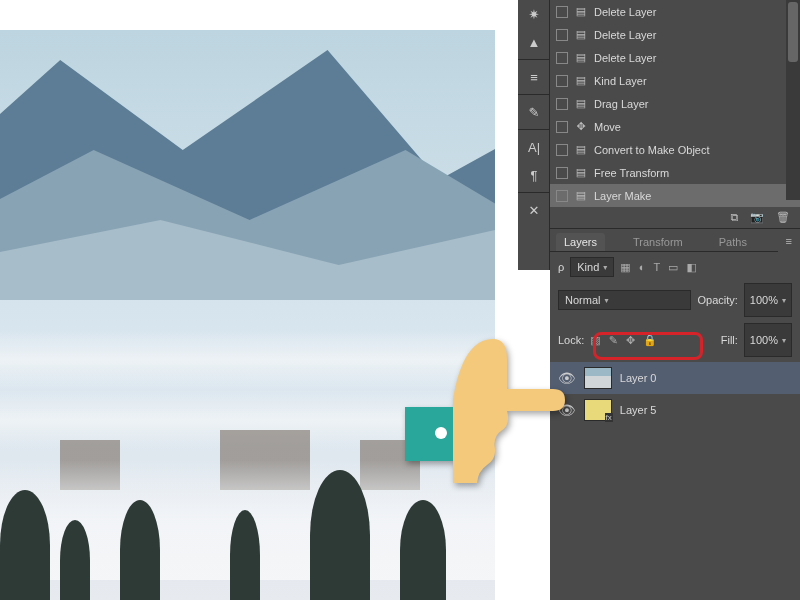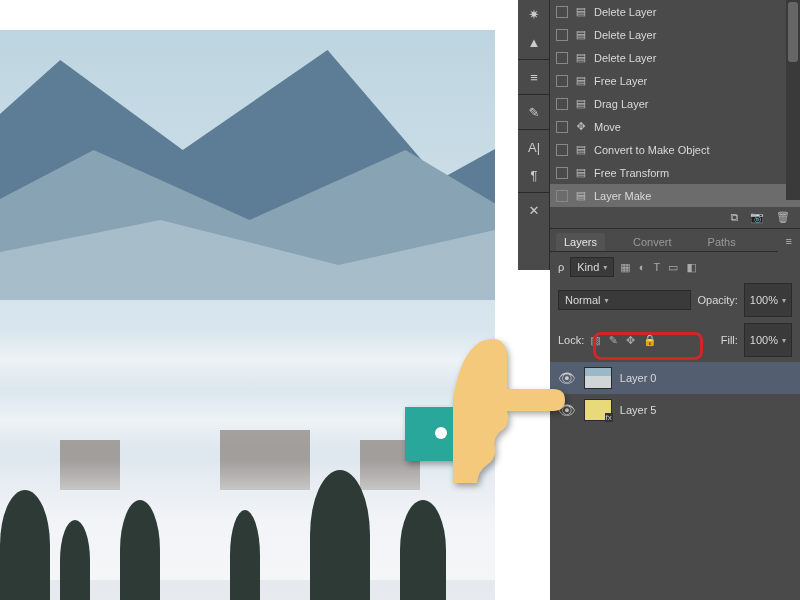--- a/index.html
+++ b/index.html
@@ -122,21 +122,21 @@
           <span class="lbl">Delete Layer</span>
         </div>
         <div class="hrow">
           <span class="tog"></span>
           <span class="ic">▤</span>
           <span class="lbl">Delete Layer</span>
         </div>
         <div class="hrow">
           <span class="tog"></span>
           <span class="ic">▤</span>
-          <span class="lbl">Free Layer</span>
+          <span class="lbl">Kind Layer</span>
         </div>
         <div class="hrow">
           <span class="tog"></span>
           <span class="ic">▤</span>
           <span class="lbl">Drag Layer</span>
         </div>
         <div class="hrow">
           <span class="tog"></span>
           <span class="ic">✥</span>
           <span class="lbl">Move</span>
@@ -161,21 +161,21 @@
       <span>⧉</span>
       <span>📷</span>
       <span>🗑</span>
     </div>
   </div>
 
   <div style="position:relative;">
     <div style="display:flex;align-items:center;">
       <div class="ltabs" id="ltabs" style="flex:1;">
           <div class="ltab act">Layers</div>
-          <div class="ltab">Convert</div>
+          <div class="ltab">Transform</div>
           <div class="ltab">Paths</div>
         </div>
       <span style="padding:4px 8px;color:#bbb;">≡</span>
     </div>
 
     <div class="lcontrols">
       <div class="selrow">
         <span>ρ</span>
         <div class="selbox">
           <span>Kind</span>

